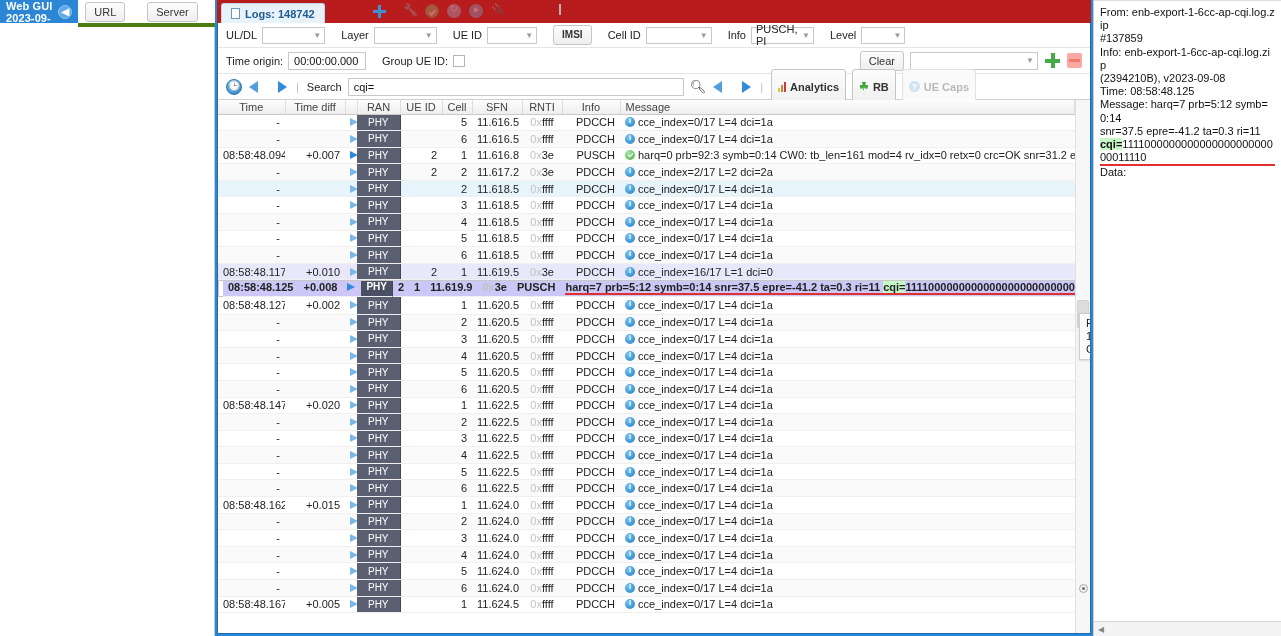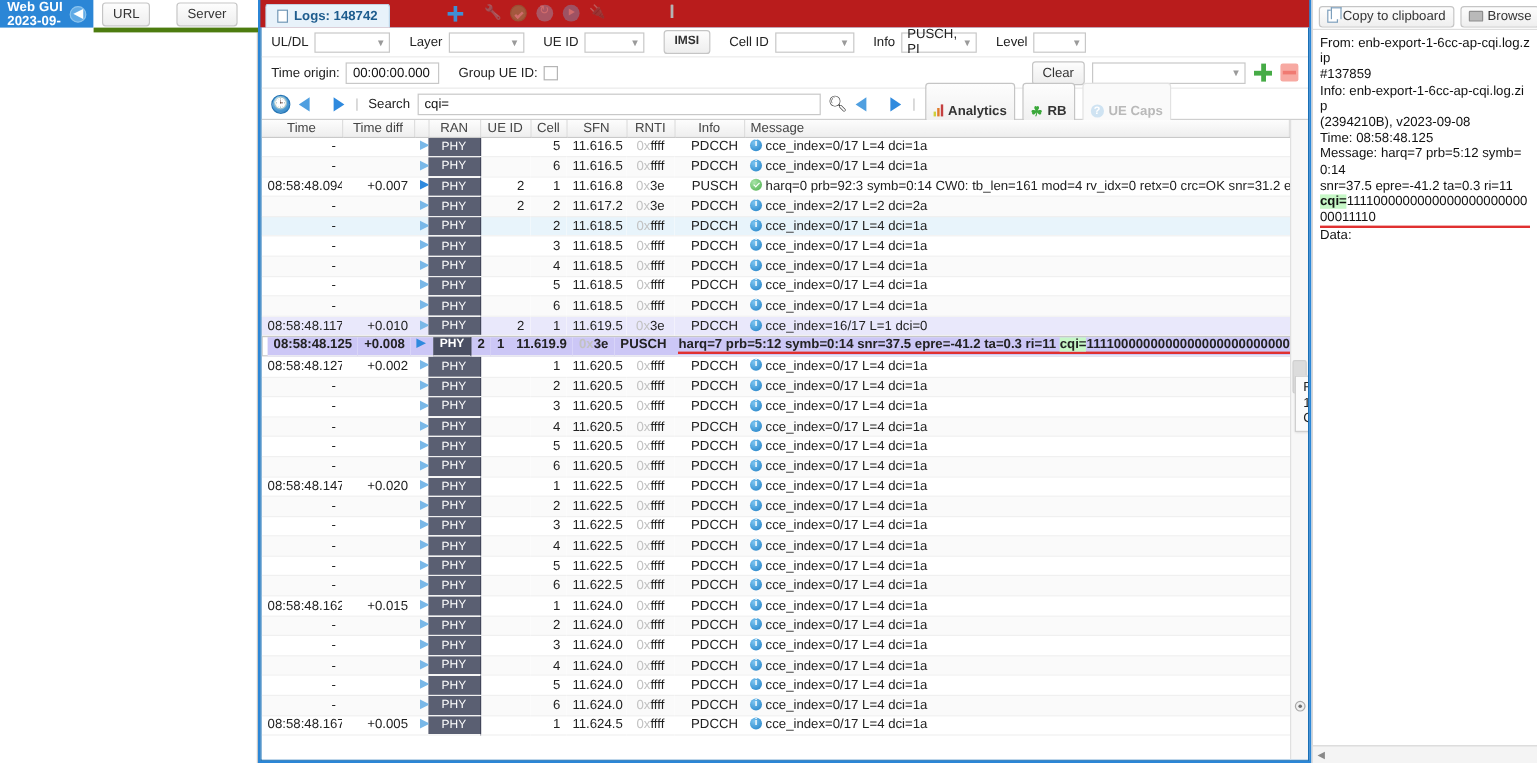--- a/index.html
+++ b/index.html
@@ -196,21 +196,21 @@
   .arrow-ic.right::after { right:1px; border-left:9px solid #2f8ade; }
   .vsep { color:#c0c0c0; padding:0 2px; }
   .search-label { color:#222; }
   .search-input {
     flex:1; border:1px solid #c8c8c8; height:18px; background:#fff;
     padding:0 5px; display:flex; align-items:center; font-size:11px; color:#111;
   }
   .binoc { font-size:13px; color:#3a3a3a; cursor:pointer; }
   .mini-btn {
     border:1px solid #c5c5c5; border-radius:3px; background:linear-gradient(#fdfdfd,#efefef);
-    height:17px; display:inline-flex; align-items:flex-start; gap:4px; padding:17px 6px;
+    height:17px; display:inline-flex; align-items:center; gap:4px; padding:17px 6px;
     font-size:11px; font-weight:bold; color:#333; cursor:pointer;
   }
   .mini-btn.dim { color:#b9b9b9; border-color:#e2e2e2; background:#fafafa; }
   .bars-ic { display:inline-flex; align-items:flex-end; gap:1px; height:10px; }
   .bars-ic i { width:2px; background:#e07b2a; display:block; }
   .bars-ic i:nth-child(1){height:4px;background:#cfcf3b;}
   .bars-ic i:nth-child(2){height:7px;background:#e07b2a;}
   .bars-ic i:nth-child(3){height:10px;background:#c43f3f;}
   .clover { color:#3aa83a; font-size:11px; }
   .q-ic {
@@ -897,30 +897,20 @@
 
         <div class="tooltip">
           <div>Frame: 11.618.5</div>
           <div>Cell: #2</div>
         </div>
       </div>
     </div>
   </div>
 
   <div class="right-panel">
-    <div class="rp-toolbar">
-      <span class="rp-btn">
-        <span class="copy-ic"></span>
-        <span>Copy to clipboard</span>
-      </span>
-      <span class="rp-btn">
-        <span class="folder-ic"></span>
-        <span>Browse</span>
-      </span>
-    </div>
     <div class="rp-body">
       <span class="ln">From: enb-export-1-6cc-ap-cqi.log.zip</span>
       <span class="ln">#137859</span>
       <span class="ln">Info: enb-export-1-6cc-ap-cqi.log.zip</span>
       <span class="ln">(2394210B), v2023-09-08</span>
       <span class="ln">Time: 08:58:48.125</span>
       <span class="ln">Message: harq=7 prb=5:12 symb=0:14</span>
       <span class="ln">snr=37.5 epre=-41.2 ta=0.3 ri=11</span>
       <span class="ln rp-cqi-row"><b class="cqi-hl">cqi=</b><span>111100000000000000000000000011110</span></span>
       <span class="rp-underline"></span>

